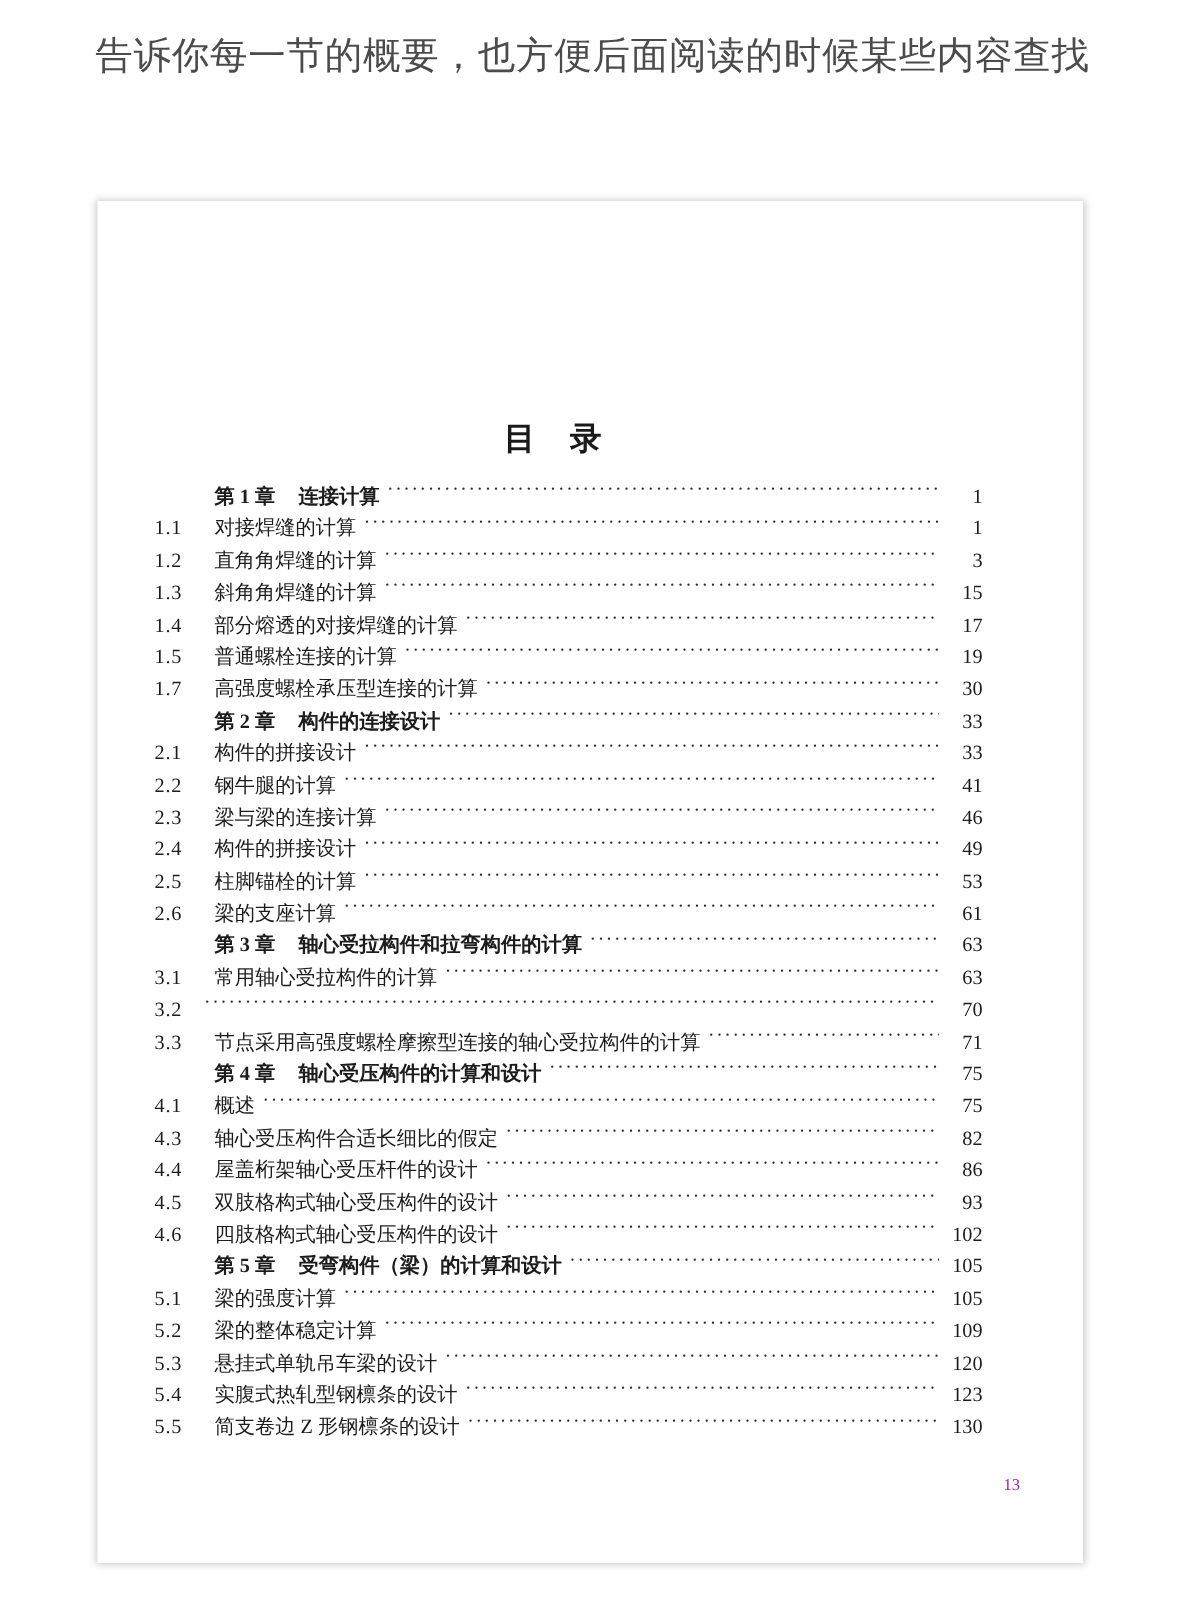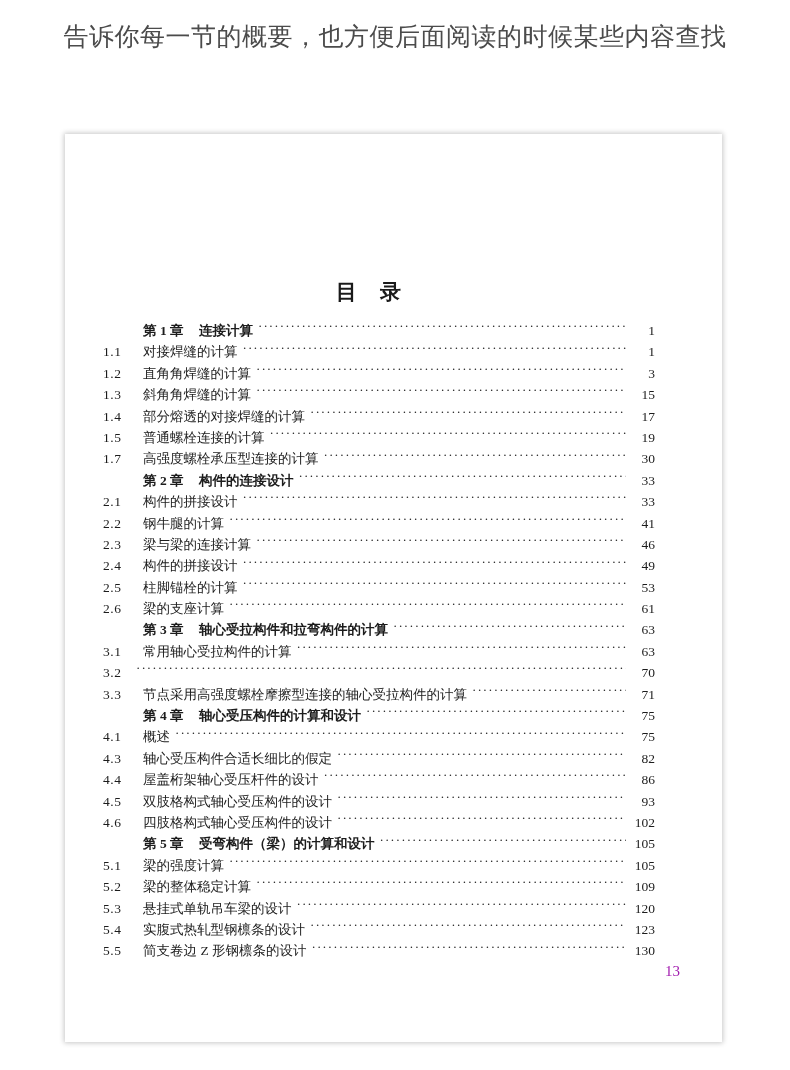--- a/index.html
+++ b/index.html
@@ -127,22 +127,22 @@
     min-width: 26px;
     text-align: right;
     font-weight: normal;
     color: #1c1c1c;
   }
 
   
   #folio {
     position: absolute;
     right: 42px;
-    bottom: 62px;
-    font-size: 15px;
+    bottom: 46px;
+    font-size: 11px;
     color: #a21caf;
   }
 </style>
 </head>
 <body>
 
 <div id="page-caption">告诉你每一节的概要，也方便后面阅读的时候某些内容查找</div>
 
 <div id="book-page">
 

